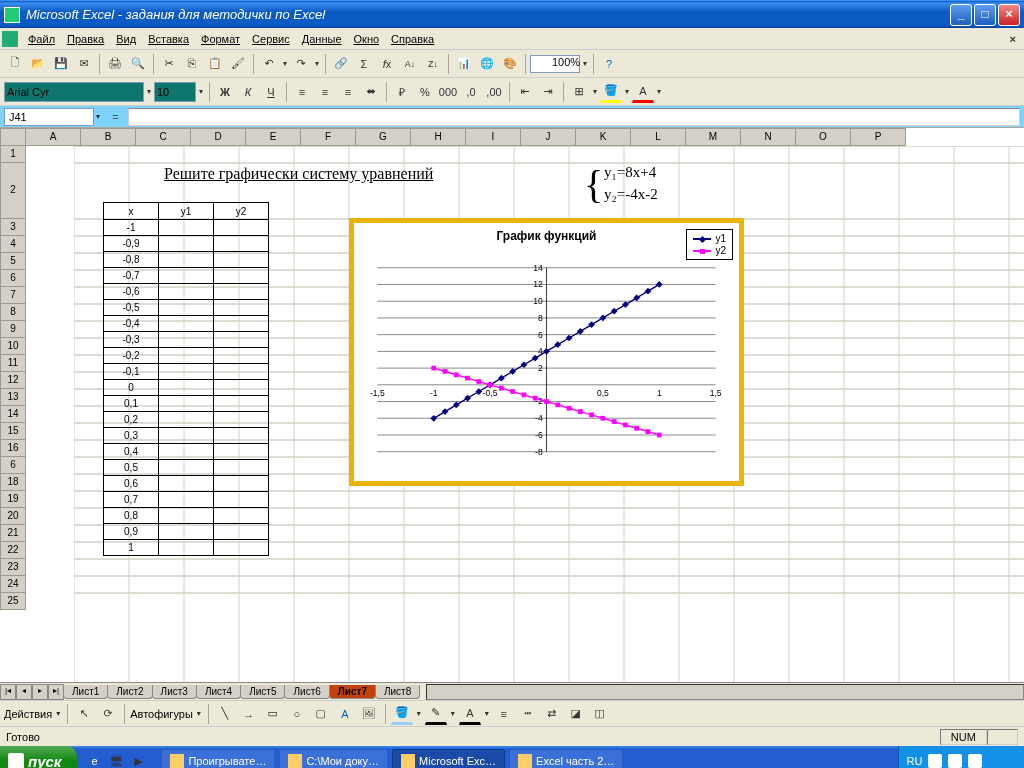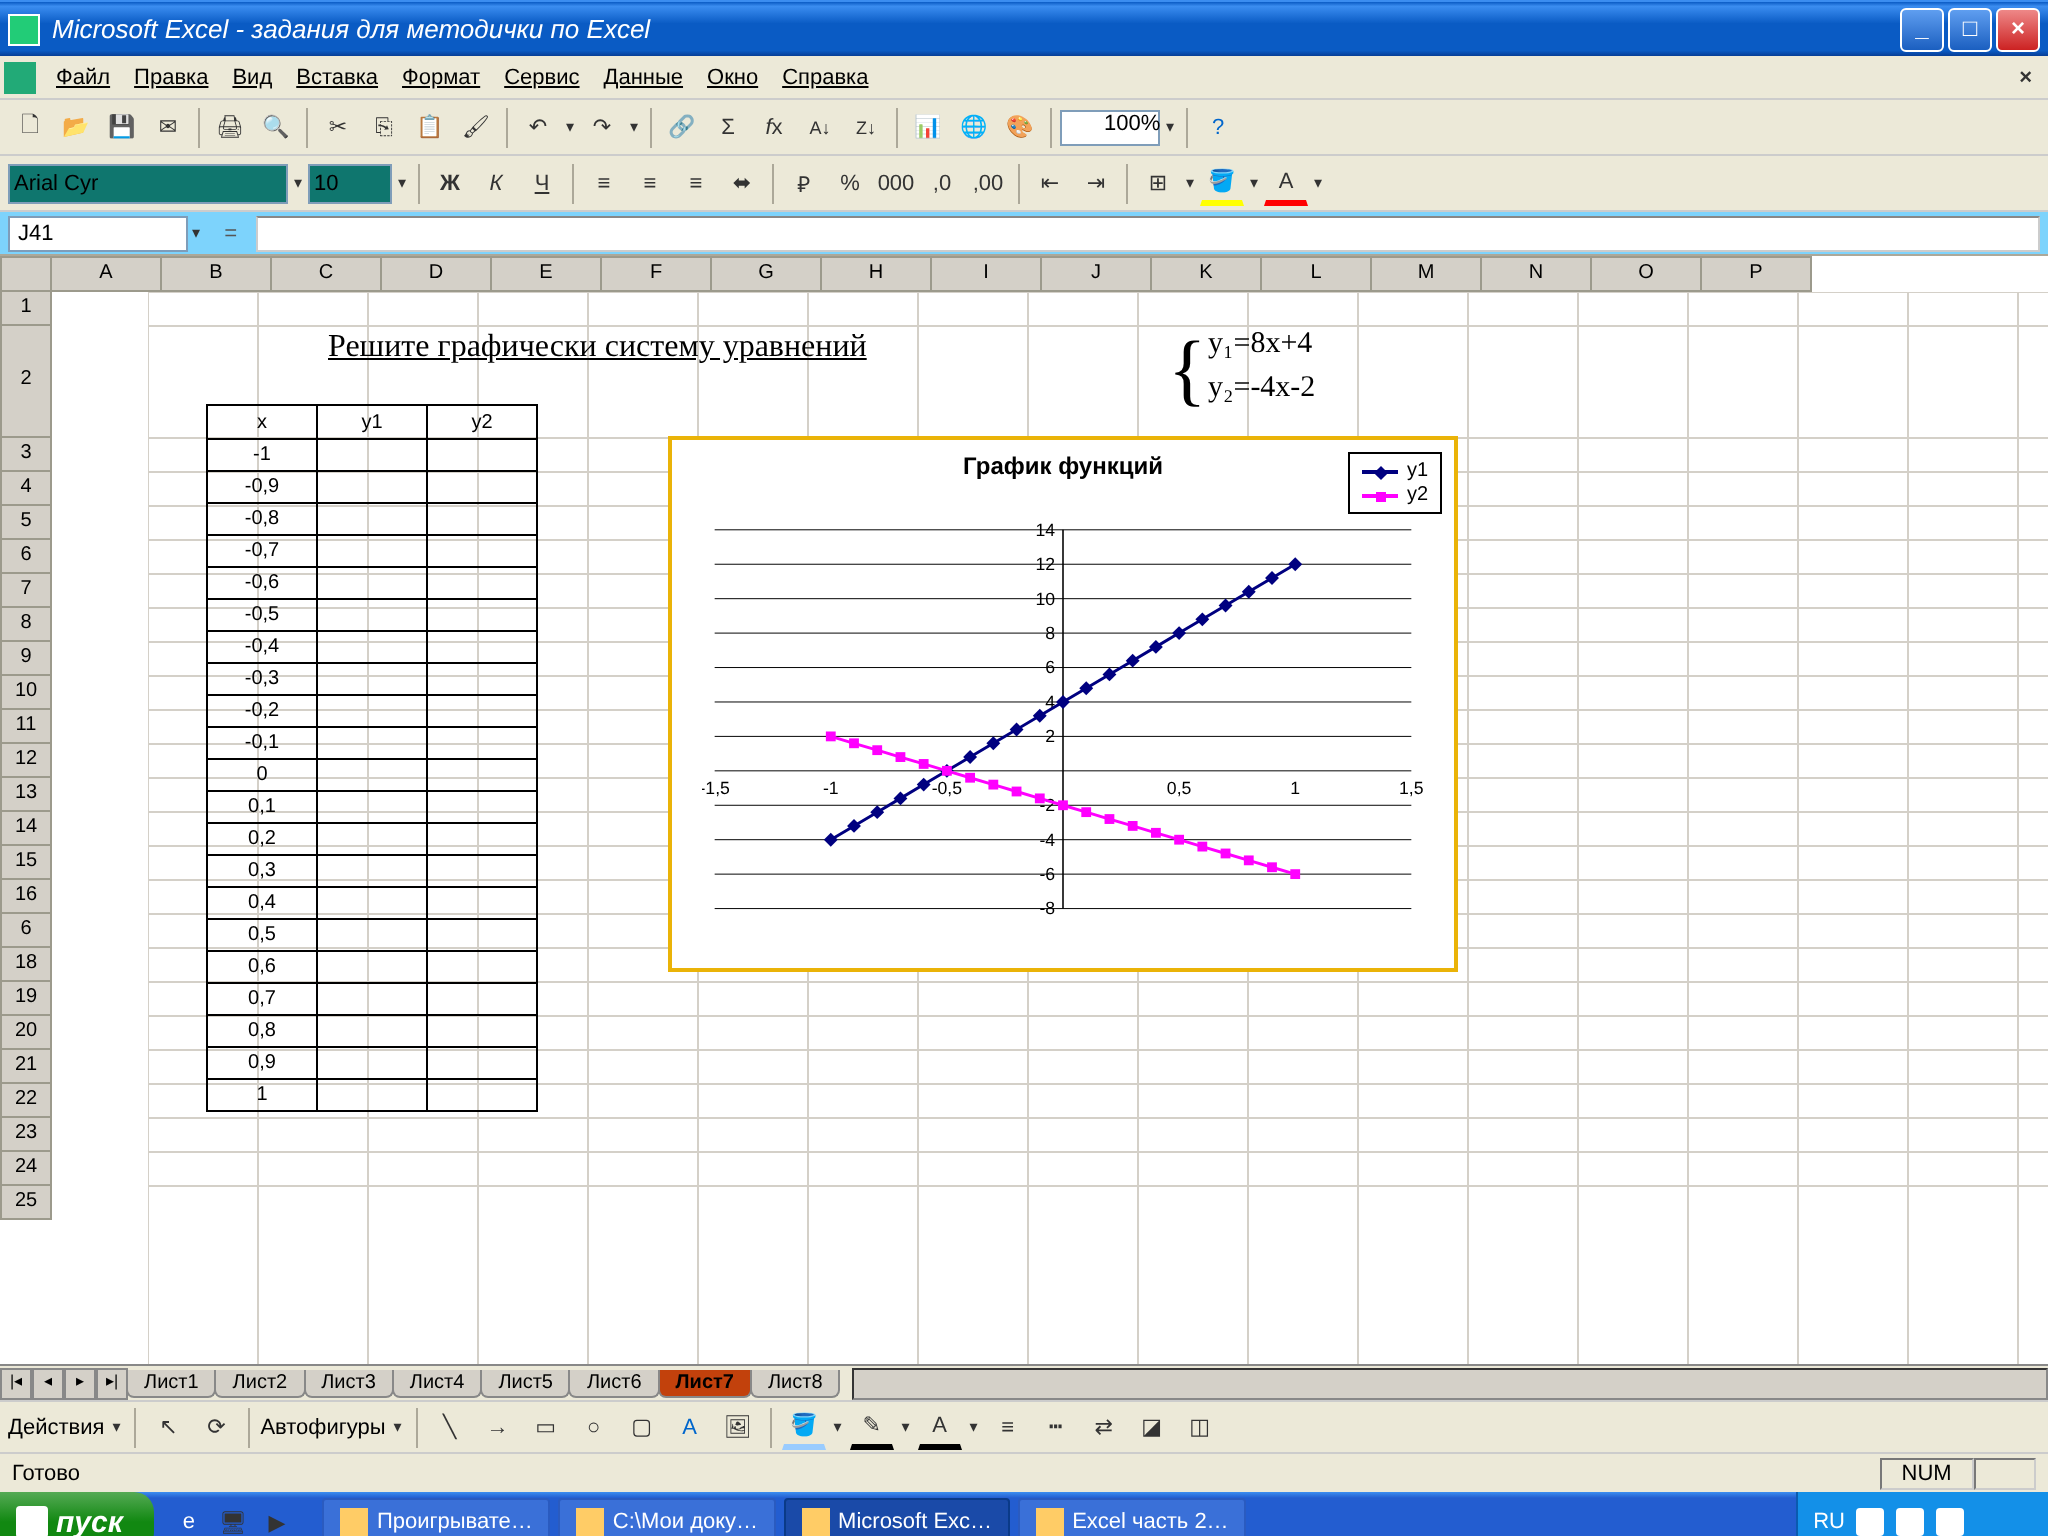--- a/index.html
+++ b/index.html
@@ -52,21 +52,21 @@
 .heading-text { position: absolute; top: 19px; left: 90px; font-size: 16px; text-decoration: underline; font-family: "Times New Roman", serif; }
 .eq1 { position: absolute; top: 18px; left: 530px; font-size: 15px; font-family: "Times New Roman", serif; }
 .eq2 { position: absolute; top: 40px; left: 530px; font-size: 15px; font-family: "Times New Roman", serif; }
 .eq-brace { position: absolute; top: 15px; left: 510px; font-size: 40px; font-family: "Times New Roman", serif; }
 
 .data-table { position: absolute; top: 56px; left: 29px; border-collapse: collapse; font-size: 10px; }
 .data-table td { border: 1px solid #000; width: 55px; height: 16px; text-align: center; }
 .data-table th { border: 1px solid #000; width: 55px; height: 17px; text-align: center; font-weight: normal; }
 
 
-.chart-box { position: absolute; top: 72px; left: 260px; width: 395px; height: 268px; background: #fff; border: 2px solid #eab308; }
+.chart-box { position: absolute; top: 72px; left: 275px; width: 395px; height: 268px; background: #fff; border: 5px solid #eab308; }
 .chart-title { text-align: center; font-weight: bold; font-size: 12px; margin-top: 6px; }
 .chart-legend { position: absolute; top: 6px; right: 6px; border: 1px solid #000; background: #fff; padding: 2px 6px; font-size: 10px; }
 .chart-legend .li { display: flex; align-items: center; gap: 4px; margin: 1px 0; }
 .chart-legend .mk { width: 18px; height: 8px; position: relative; }
 .chart-legend .mk::before { content: ''; position: absolute; left: 0; right: 0; top: 3px; height: 2px; }
 .chart-legend .mk.y1::before { background: #000080; }
 .chart-legend .mk.y2::before { background: #f0f; }
 .chart-legend .mk::after { content: ''; position: absolute; left: 7px; top: 2px; width: 5px; height: 5px; }
 .chart-legend .mk.y1::after { background: #000080; transform: rotate(45deg); }
 .chart-legend .mk.y2::after { background: #f0f; }

